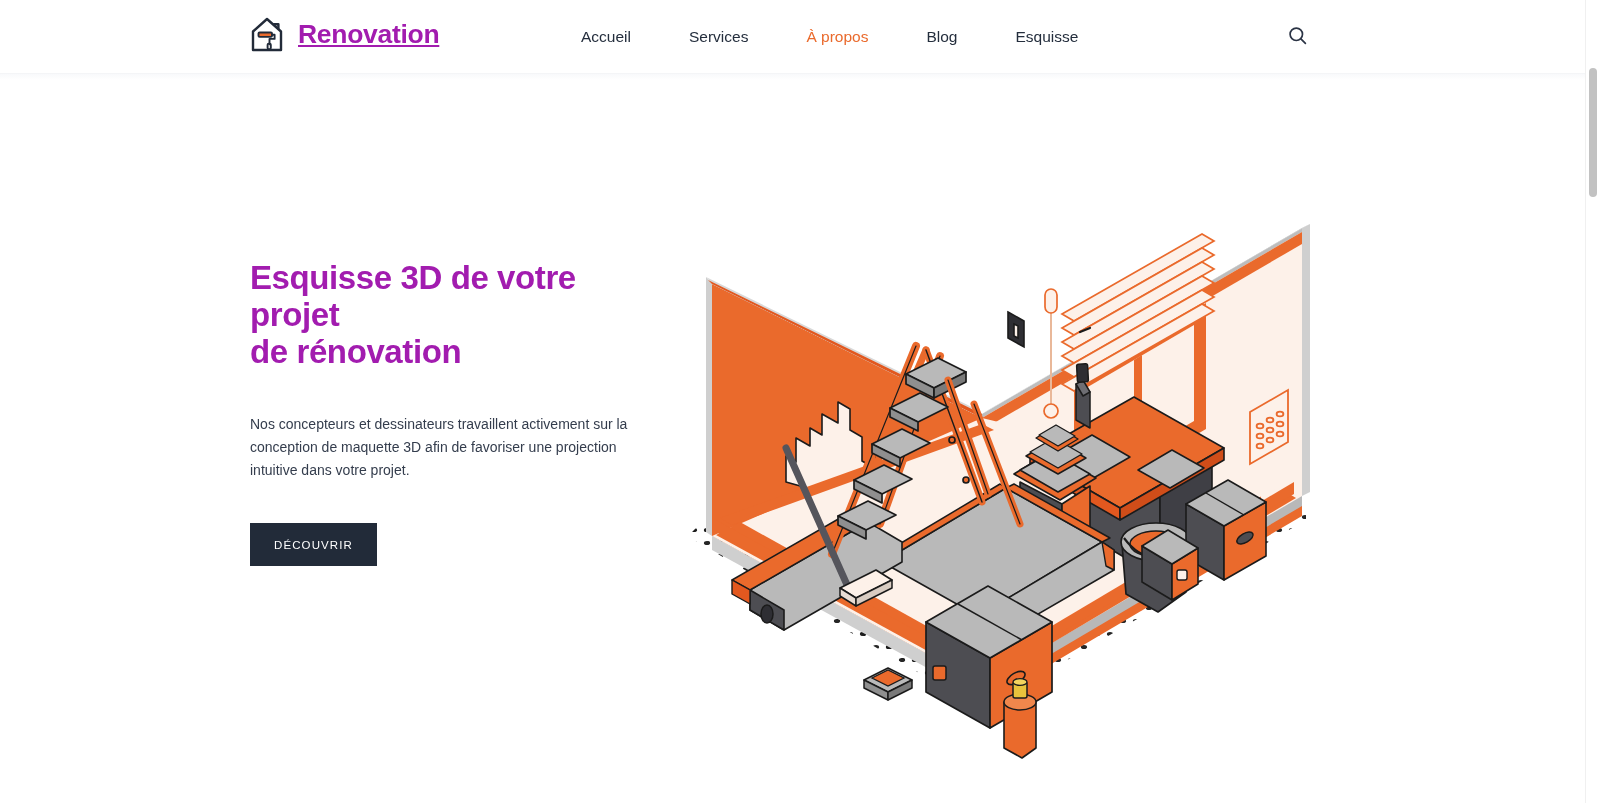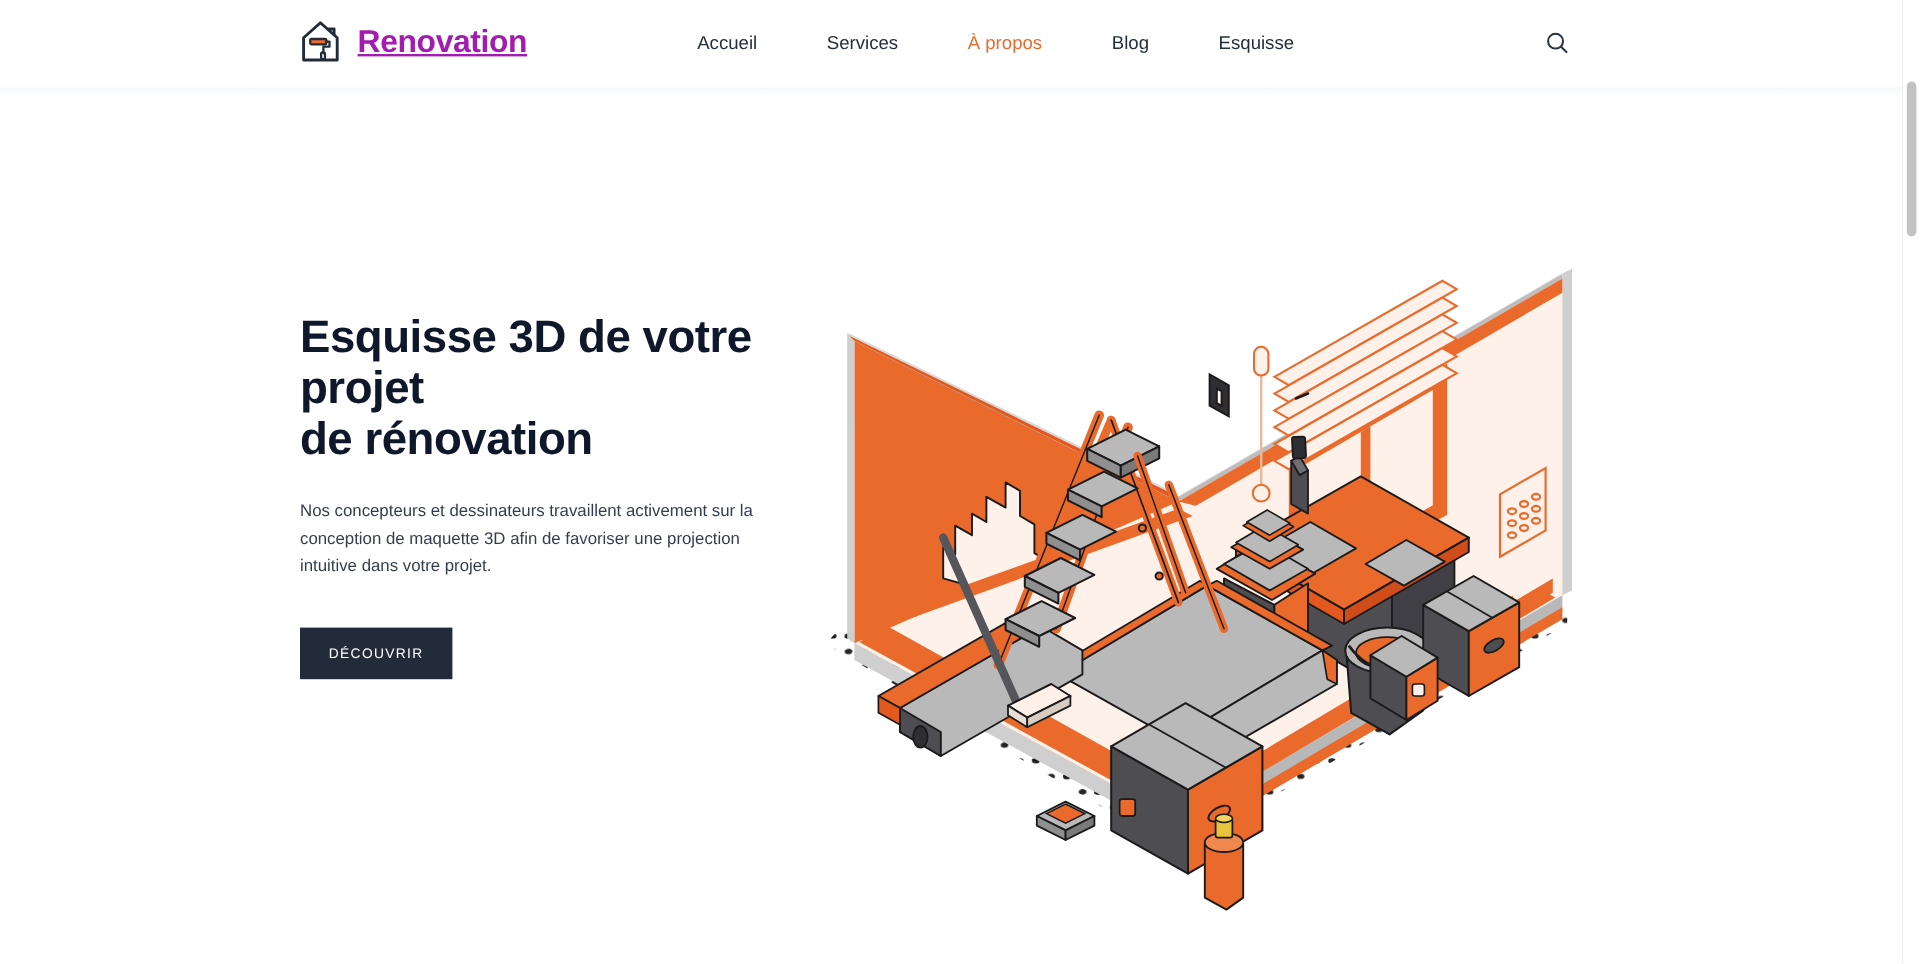--- a/index.html
+++ b/index.html
@@ -124,26 +124,26 @@
   }
 
   .hero-copy {
     position: absolute;
     left: 250px;
     top: 186px;
     width: 380px;
   }
 
   .hero-title {
-    font-size: 38px;
+    font-size: 33px;
     line-height: 1.12;
     font-weight: 700;
     letter-spacing: -0.4px;
-    color: #0f172a;
-    margin-bottom: 26px;
+    color: #a21caf;
+    margin-bottom: 42px;
   }
 
   .hero-text {
     font-size: 14px;
     line-height: 1.66;
     color: #343d4d;
     font-weight: 400;
     margin-bottom: 40px;
   }
 

